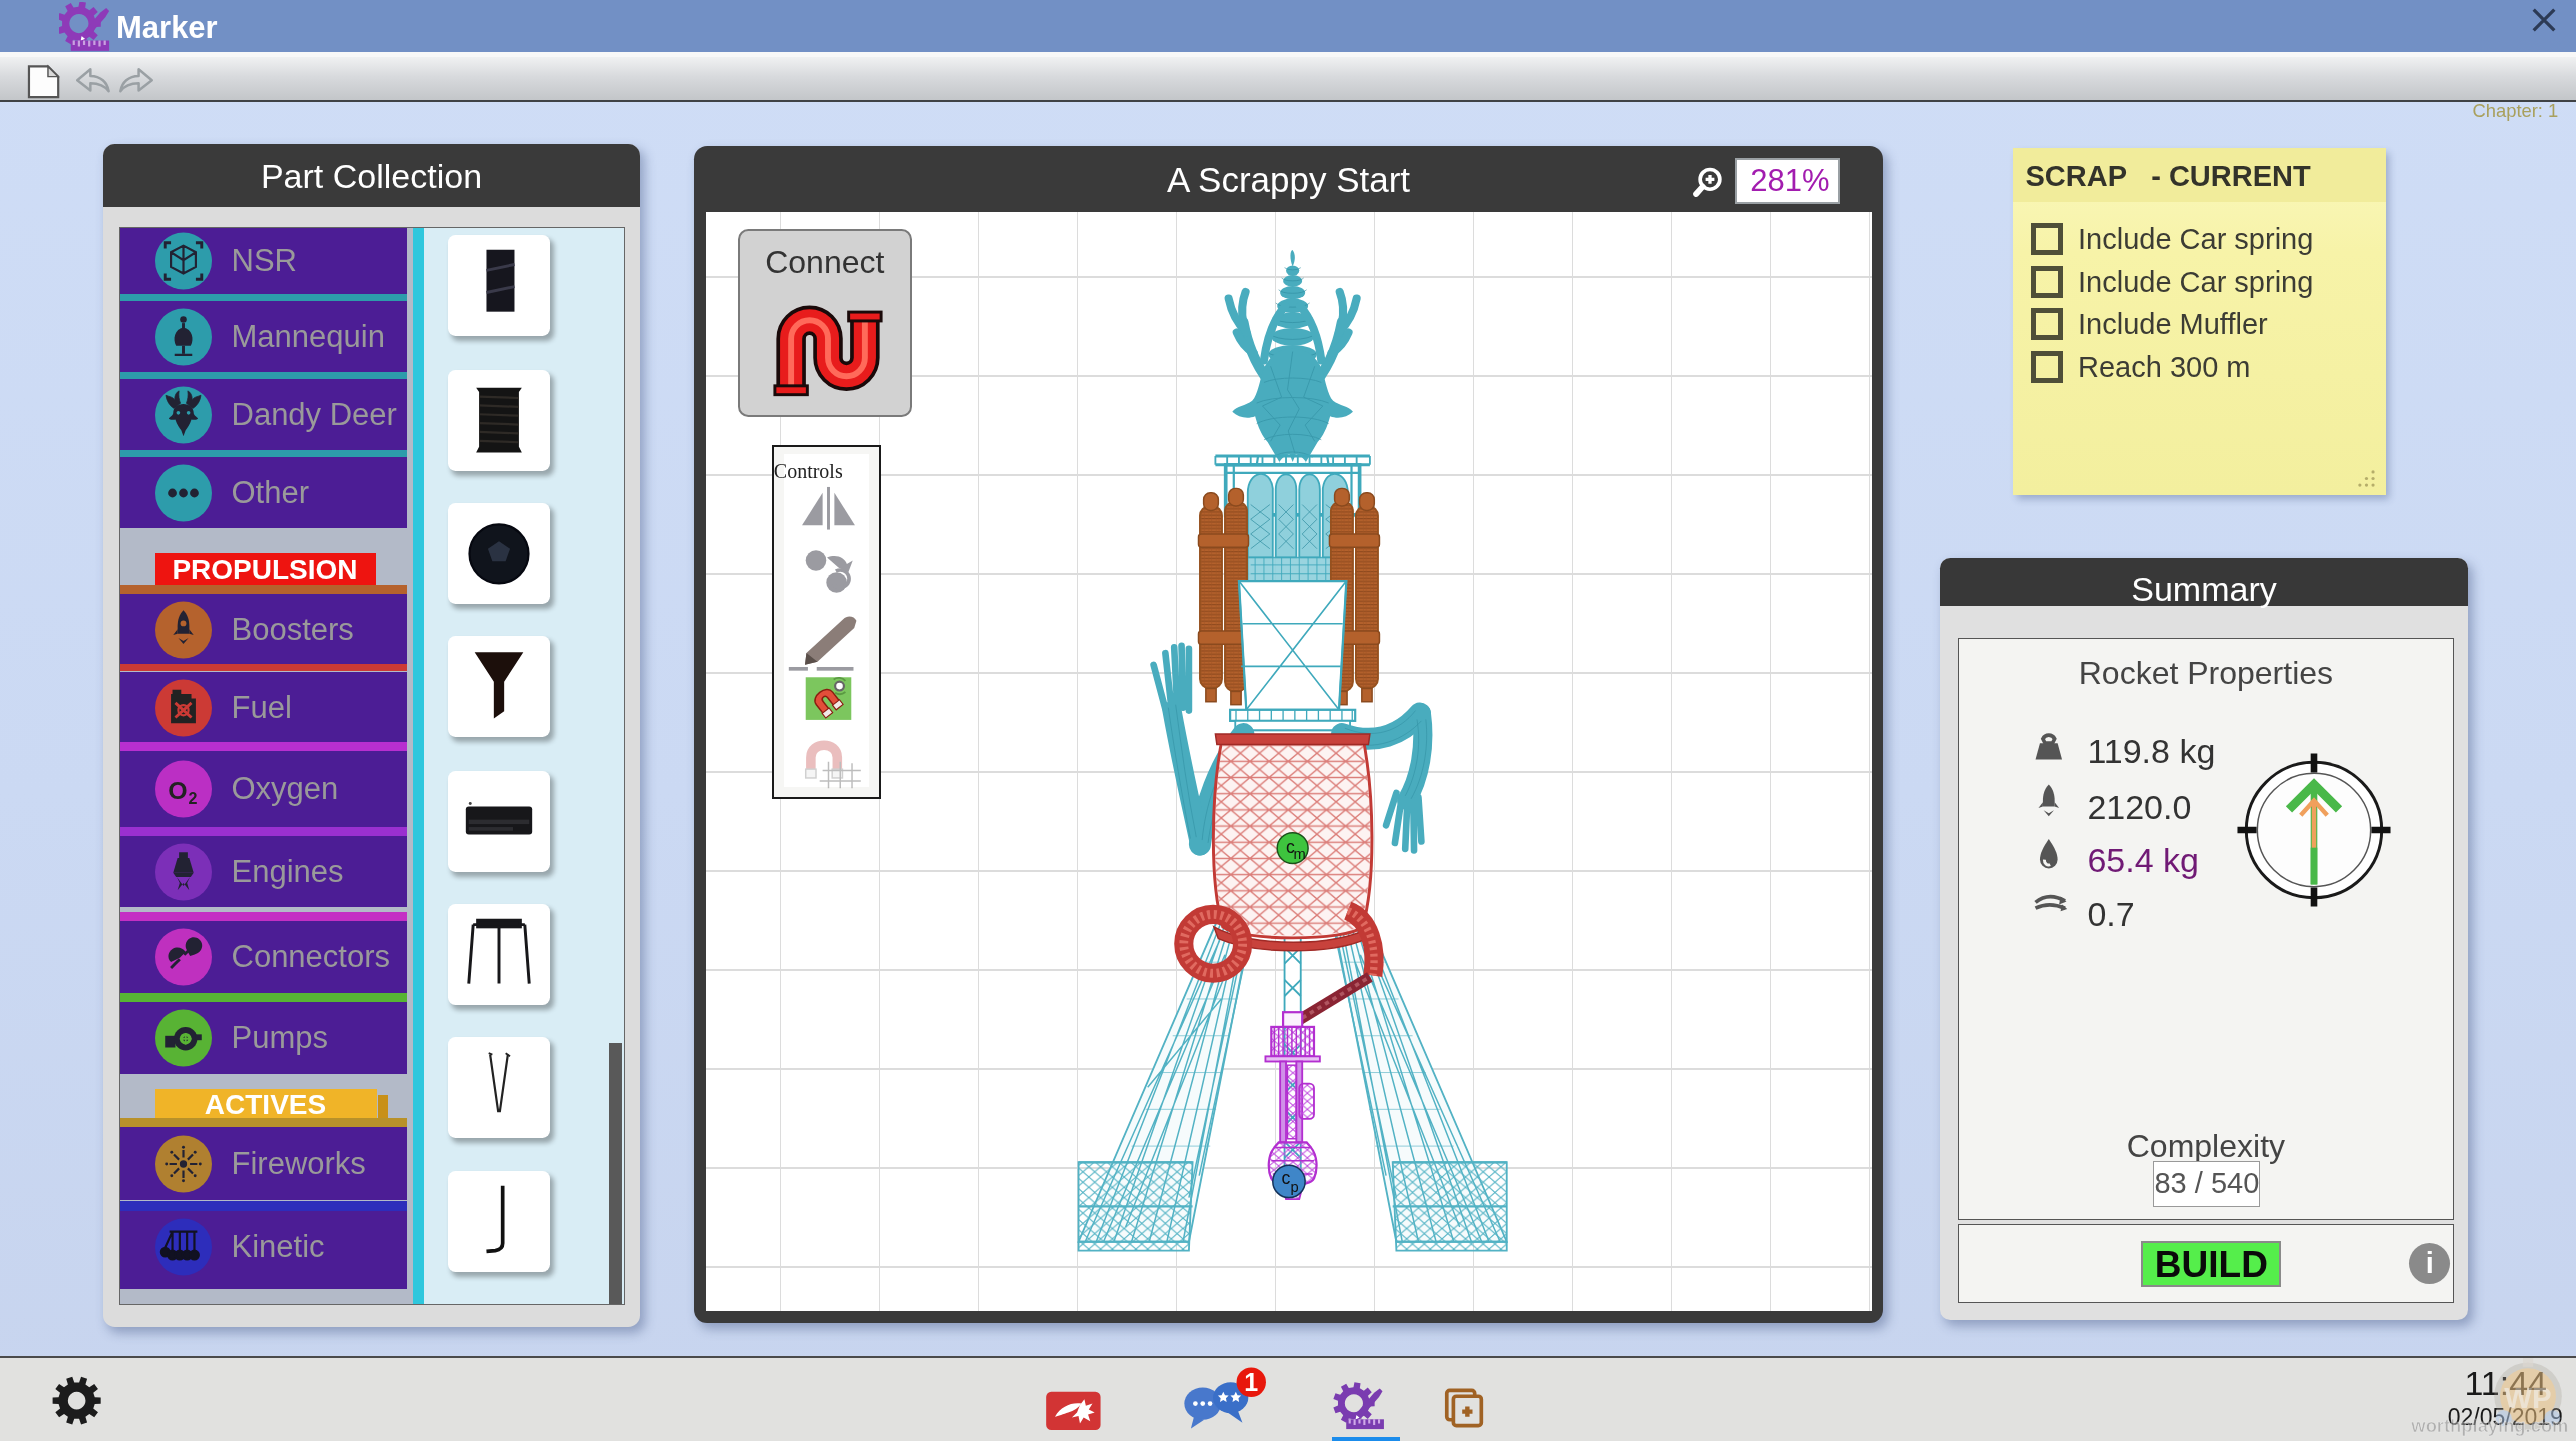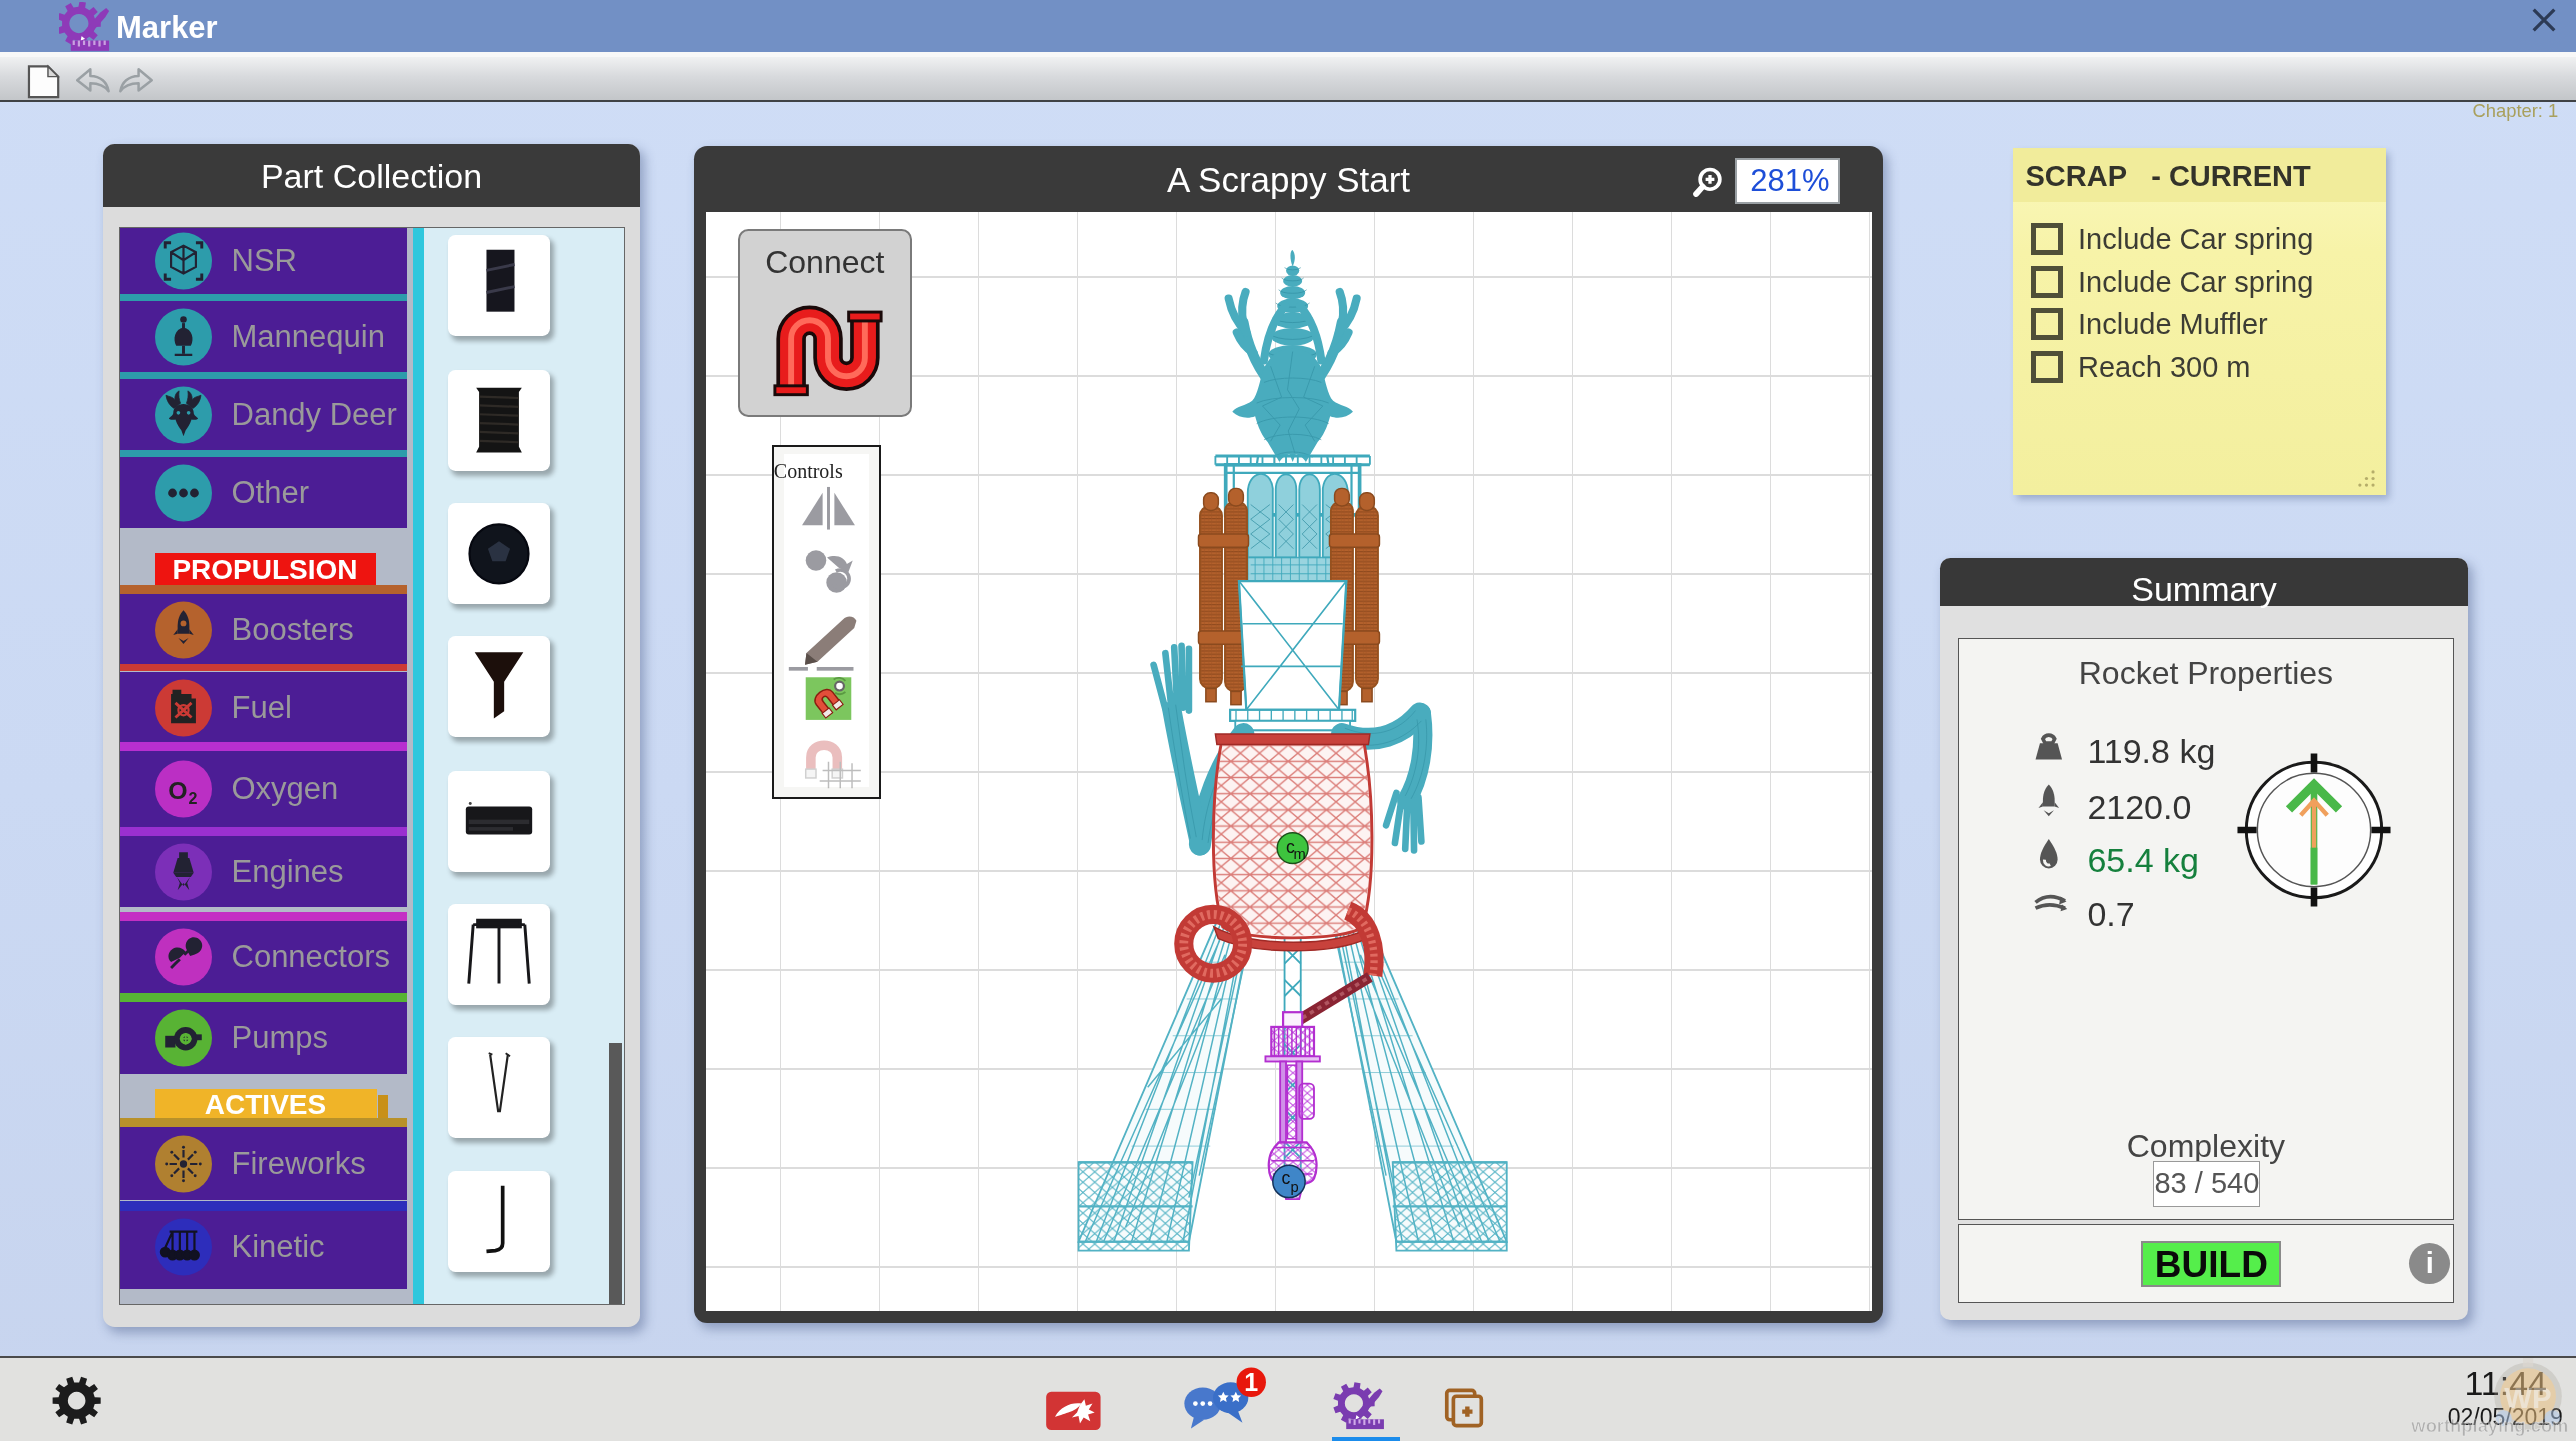--- a/index.html
+++ b/index.html
@@ -45,21 +45,21 @@
 #cpanel { left:694px; top:146px; width:1189px; height:1177px; background:#3a3a3a;
   border-radius:13.2px; box-shadow:4.4px 5.9px 10.3px rgba(40,60,110,.35); }
 #cpanel-title { left:0; top:0; width:1189px; height:66px; color:#fff; font-size:35px;
   text-align:center; line-height:68px; }
 #canvas { left:11.8px; top:66px; width:1166px; height:1099px; background:#fff;
   background-image:
     repeating-linear-gradient(90deg, transparent 0, transparent 74px, #dcdcdc 74px, #dcdcdc 75px, transparent 75px, transparent 99px),
     repeating-linear-gradient(180deg, transparent 0, transparent 64px, #dcdcdc 64px, #dcdcdc 66px, transparent 66px, transparent 99px);
   overflow:hidden; }
 #zoombox { left:1041px; top:11.8px; width:105px; height:46px; background:#fff;
-  border:2.2px solid #9aa0a4; box-shadow:inset 0 0 0 1.5px #fff; color:#1d4ed8; font-size:31px; padding-left:13.2px; line-height:41px; }
+  border:2.2px solid #9aa0a4; box-shadow:inset 0 0 0 1.5px #fff; color:#a21caf; font-size:31px; padding-left:13.2px; line-height:41px; }
 #connect { left:32px; top:17px; width:174px; height:188px; background:#d2d2d2;
   border:2.2px solid #7a7a7a; border-radius:10.3px; }
 #connect .t { position:absolute; left:0; top:13.2px; width:100%; text-align:center;
   color:#333; font-size:32px; }
 #controls { left:66px; top:233px; width:109px; height:354px; background:#f6f6f4;
   border:2.2px solid #1a1a1a; }
 #controls .t { position:absolute; left:0; top:13.2px; width:100%; text-align:left;
   color:#222; font-size:20px; font-family:"Liberation Serif", serif; }
 
 
@@ -639,21 +639,21 @@
       </g>
   </svg>
 </div>
 
 <div class="abs" id="summary">
   <div class="abs" id="summary-head">Summary</div>
   <div class="abs" id="sum-main">
     <div class="abs" style="left:0;top:16px;width:493px;text-align:center;color:#444;font-size:32px;">Rocket Properties</div>
     <div class="abs" style="left:128px;top:93px;color:#333;font-size:34px;">119.8 kg</div>
     <div class="abs" style="left:128px;top:149px;color:#333;font-size:34px;">2120.0</div>
-    <div class="abs" style="left:128px;top:202px;color:#15803d;font-size:34px;">65.4 kg</div>
+    <div class="abs" style="left:128px;top:202px;color:#701a75;font-size:34px;">65.4 kg</div>
     <div class="abs" style="left:128px;top:256px;color:#333;font-size:34px;">0.7</div>
     <svg class="abs" id="sumicons" style="left:66px;top:88px;width:52px;height:221px" viewBox="0 0 70 300">
       <g fill="#555">
         <path d="M24 16 A9 9 0 0 1 40 16 L37 22 L27 22 Z" fill="none" stroke="#555" stroke-width="5"></path>
         <path d="M20 22 L44 22 L50 44 L14 44 Z"></path>
       </g>
       <g fill="#555">
         <path d="M32 78 C26 84 24 92 24 100 L24 108 L40 108 L40 100 C40 92 38 84 32 78 Z"></path>
         <path d="M24 102 L18 110 L24 108 Z M40 102 L46 110 L40 108 Z"></path>
         <path d="M25 113 L32 121 L39 113 L32 117 Z"></path>

